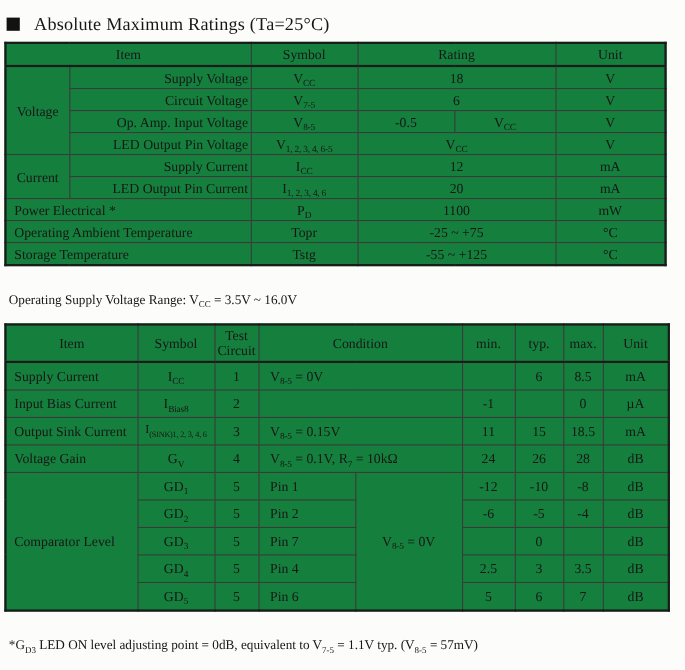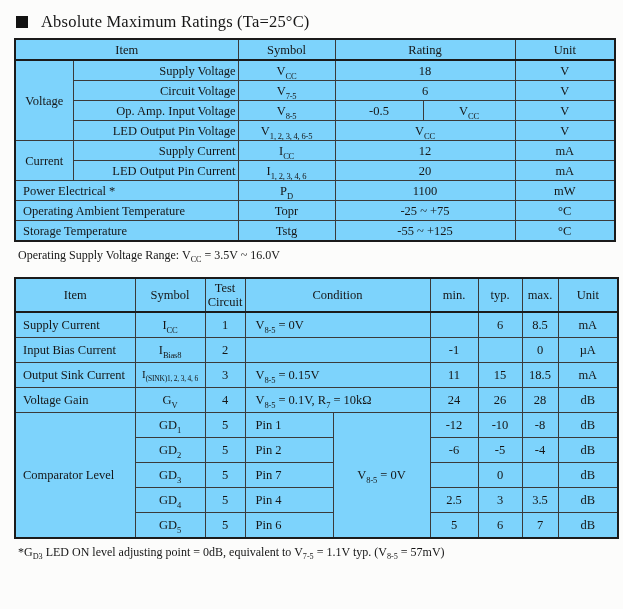--- a/index.html
+++ b/index.html
@@ -3,50 +3,50 @@
 <meta charset="utf-8">
 <style>
   html,body{margin:0;padding:0}
   body{
     width:623px;height:609px;
     background:#fcfcfb;
     color:#161616;
     font-family:"Liberation Serif", serif;
     overflow:hidden;
   }
-  .page{padding:10px 8px 0 14px}
+  .page{padding:10px 8px 0 4px}
   .sec-title{
     display:flex;align-items:center;gap:13px;
     font-size:16.5px;letter-spacing:.2px;
     margin:2px 0 6px 2px;white-space:nowrap;
   }
   .sec-title .bullet{width:12px;height:12px;background:#121212;flex:0 0 auto}
   .sec-title sub{font-size:.7em;vertical-align:-0.05em}
-  table{border-collapse:collapse;table-layout:fixed;border:2px solid #1b1b1b;background:#7dd3fc}
+  table{border-collapse:collapse;table-layout:fixed;border:2px solid #1b1b1b;background:#15803d}
   td,th{
     border:1px solid #3a3a3a;
     font-weight:normal;
     padding:0 2px;
     vertical-align:middle;
     font-size:12.5px;line-height:1.12;
     overflow:hidden;white-space:nowrap;
   }
   .t1{width:600px}
   .t1 th{height:19px;border-bottom:2px solid #1b1b1b}
   .t1 td{height:19px}
   .t2{width:603px;margin-top:2px}
   .t2 th{height:32px;border-bottom:2px solid #1b1b1b;white-space:normal}
   .t2 td{height:24px}
   .c{text-align:center}
   .l{text-align:right;padding-left:13px}
   .l2{text-align:left;padding-left:7px}
   .lc{text-align:left;padding-left:10px}
   sub{font-size:.68em;line-height:0;letter-spacing:0}
   .sym sub{letter-spacing:-.2px}
-  .fn{font-size:12px;line-height:1.38;margin:5px 0 0 4px}
+  .fn{font-size:12px;line-height:1.38;margin:22px 0 0 4px}
   .fn div{white-space:nowrap}
   .sec2{margin-top:13px}
 </style>
 </head>
 <body>
 
 <div class="page">
 
   <div class="sec1">
     <div class="sec-title">

